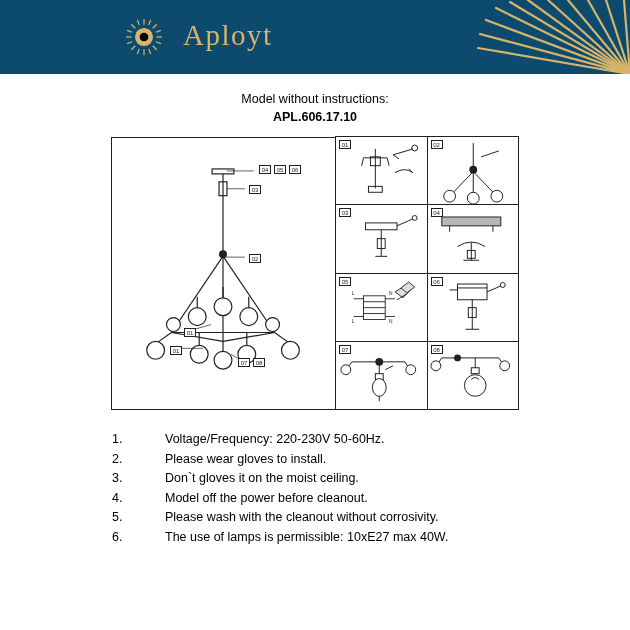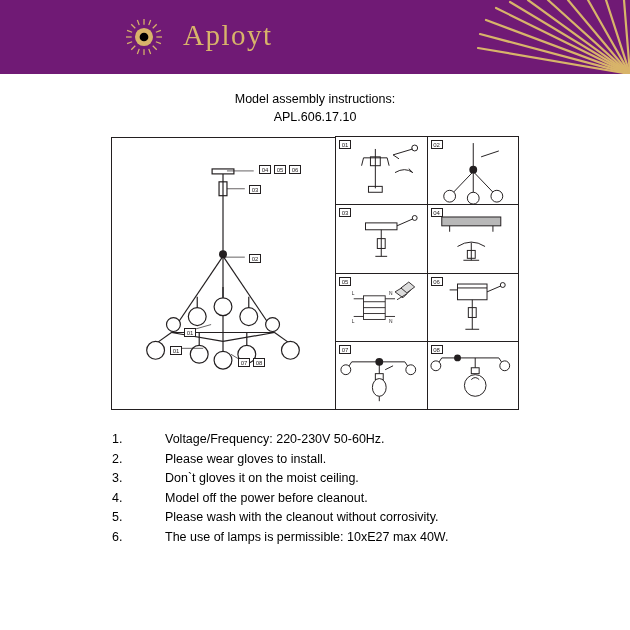--- a/index.html
+++ b/index.html
@@ -19,21 +19,21 @@
     width: 630px;
     height: 630px;
     box-sizing: border-box;
   }
 
   
   .banner {
     position: relative;
     width: 630px;
     height: 74px;
-    background: #701a75;
+    background: #0c4a6e;
     overflow: hidden;
   }
   .logo-sun {
     position: absolute;
     left: 125px;
     top: 18px;
     width: 38px;
     height: 38px;
   }
   .brand {
@@ -60,21 +60,21 @@
     margin-top: 16px;
   }
   .title-line1 {
     font-size: 12.5px;
     color: #000;
     line-height: 18px;
   }
   .title-line2 {
     font-size: 12.5px;
     color: #000;
-    font-weight: normal;
+    font-weight: bold;
     line-height: 18px;
   }
 
   
   .drawing {
     position: relative;
     margin: 11px auto 0 auto;
     width: 408px;
     height: 273px;
   }
@@ -203,21 +203,21 @@
         <path d="M230 74 L206 0"></path>
         <path d="M230 74 L224 0"></path>
         <path d="M230 74 L86 20"></path>
         <path d="M230 74 L80 34"></path>
         <path d="M230 74 L78 48"></path>
       </g>
     </svg>
   </div>
 
   <div class="title-block">
-    <div class="title-line1">Model assembly instructions:</div>
+    <div class="title-line1">Model without instructions:</div>
     <div class="title-line2">APL.606.17.10</div>
   </div>
 
   <div class="drawing">
 
     <div class="box main-box">
       <svg class="svgfull" viewBox="0 0 225 273">
         <g stroke="#231f20" fill="none" stroke-width="1.2">
 
           <rect x="101" y="31" width="22" height="5"></rect>

